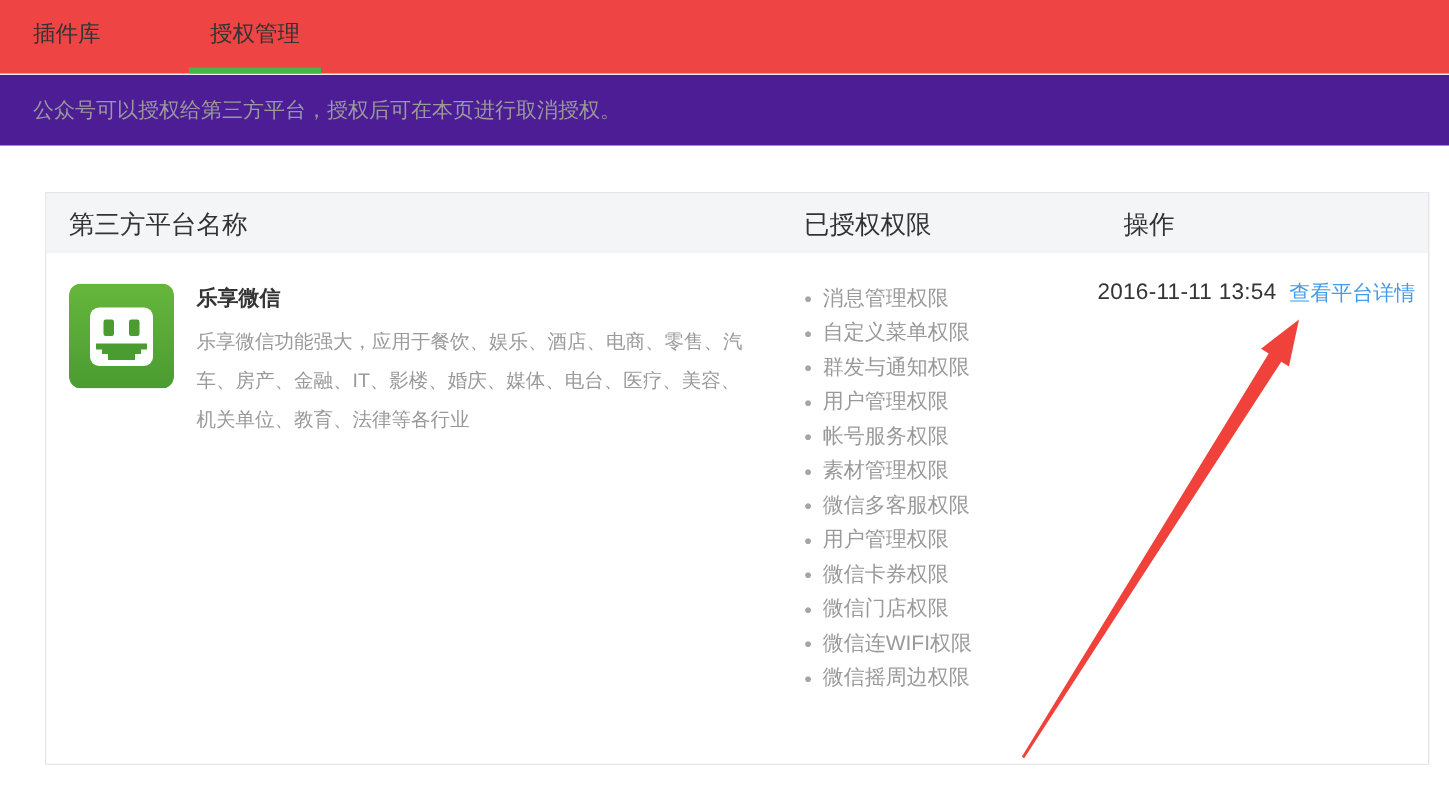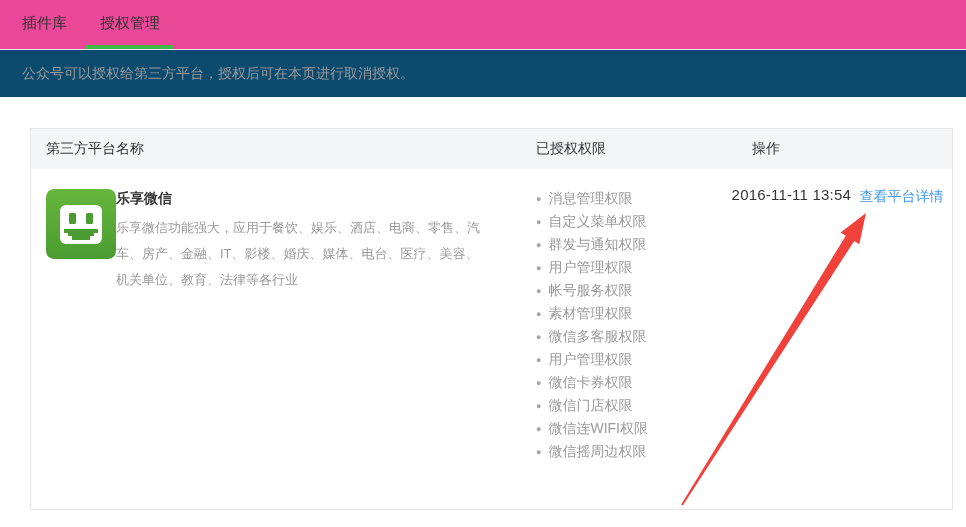--- a/index.html
+++ b/index.html
@@ -3,47 +3,47 @@
 <meta charset="utf-8">
 <style>
   * { margin:0; padding:0; box-sizing:border-box; }
   html,body { width:966px; height:527px; }
   body {
     font-family:"Liberation Sans","DejaVu Sans",sans-serif;
     background:#ffffff; color:#353535; position:relative; overflow:hidden;
   }
 
   
-  .tabbar { height:49px; display:flex; align-items:stretch; padding-left:8px; background:#ec4899; }
+  .tabbar { height:49px; display:flex; align-items:stretch; padding-left:8px; background:#ef4444;gap:40px; }
   .tab {
     padding:0 14px; font-size:15px; color:#333; line-height:45px;
     border-bottom:4px solid transparent; margin-right:5px; cursor:pointer; white-space:nowrap;
   }
   .tab.active { border-bottom-color:#44b549; }
 
   
   .notice {
-    height:48px; background:#0c4a6e; border-top:1px solid #ebecf0;
+    height:48px; background:#4c1d95; border-top:1px solid #ebecf0;
     line-height:47px; padding-left:22px; color:#9a9a9a; font-size:14px;
   }
 
   
   .auth-table { width:923px; margin:31px 0 0 30px; border:1px solid #e7e7eb; }
   .tr { display:grid; grid-template-columns:490px 160px 170px 101px; }
-  .thead { height:40px; background:#f4f5f7; align-items:center; font-size:14px; color:#333; }
+  .thead { height:40px; background:#f4f5f7; align-items:center; font-size:17px; color:#333; }
   .th-platform { padding-left:15px; }
   .th-perms    { padding-left:15px; }
   .th-time     { padding-left:10px; }
   .th-action   { text-align:center; }
   .tbody { background:#fff; min-height:340px; align-items:start; }
 
   
   .cell-platform { display:flex; padding:20px 15px 0 15px; }
   .logo { width:70px; height:70px; flex:0 0 70px; border-radius:8px; overflow:hidden; }
-  .platform-info { padding-top:1px; }
+  .platform-info { margin-left:15px; padding-top:1px; }
   .platform-name { font-size:14px; font-weight:bold; color:#353535; margin-bottom:7px; }
   .platform-desc { font-size:13px; color:#9a9a9a; line-height:26px; width:366px; }
 
   
   .cell-perms { padding:18px 0 20px 15px; }
   .perm-list { list-style:none; width:122px; }
   .perm-list li { font-size:14px; color:#9a9a9a; line-height:22px; }
   .bullet { font-size:9px; color:#a5a5a5; margin-right:7px; vertical-align:1px; }
 
   

